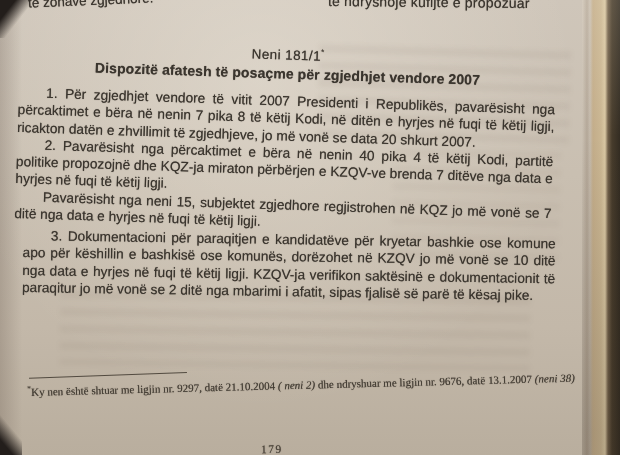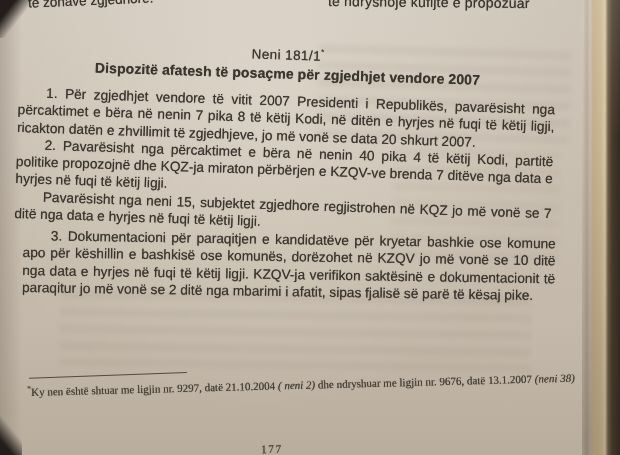--- a/index.html
+++ b/index.html
@@ -94,19 +94,19 @@
 
     <div class="block-b">
       <p>3. Dokumentacioni për paraqitjen e kandidatëve për kryetar bashkie ose komune apo për këshillin e bashkisë ose komunës, dorëzohet në KZQV jo më vonë se 10 ditë nga data e hyrjes në fuqi të këtij ligji. KZQV-ja verifikon saktësinë e dokumentacionit të paraqitur jo më vonë se 2 ditë nga mbarimi i afatit, sipas fjalisë së parë të kësaj pike.</p>
     </div>
 
     <div class="footnote">
       <hr class="fn-rule">
       <div class="fn-text"><sup>*</sup><span>Ky nen është shtuar me ligjin nr. 9297, datë 21.10.2004 </span><span class="fn-italic">( neni 2)</span><span> dhe ndryshuar me ligjin nr. 9676, datë 13.1.2007 </span><span class="fn-italic">(neni 38)</span></div>
     </div>
 
-    <div class="page-num">177</div>
+    <div class="page-num">179</div>
   </div>
 
   <div class="edge-right"></div>
   <div class="corner-tl"></div>
   <div class="corner-bl"></div>
 </div>
 
 </body></html>

